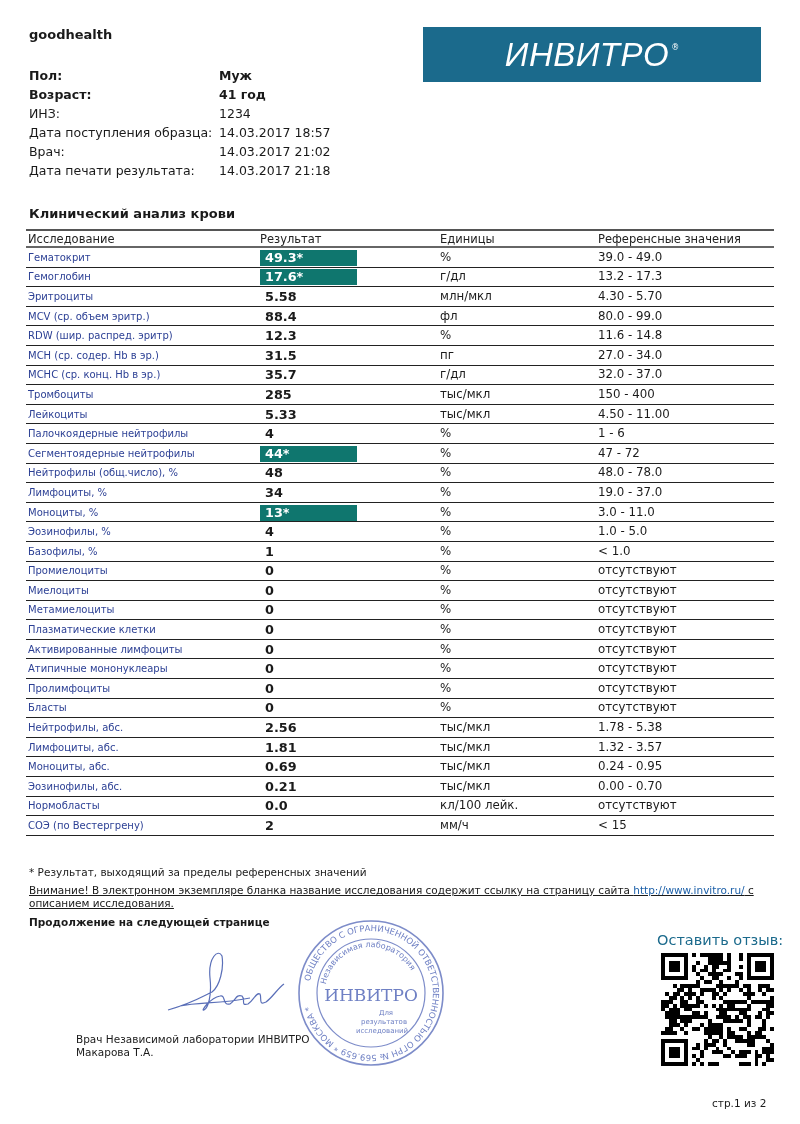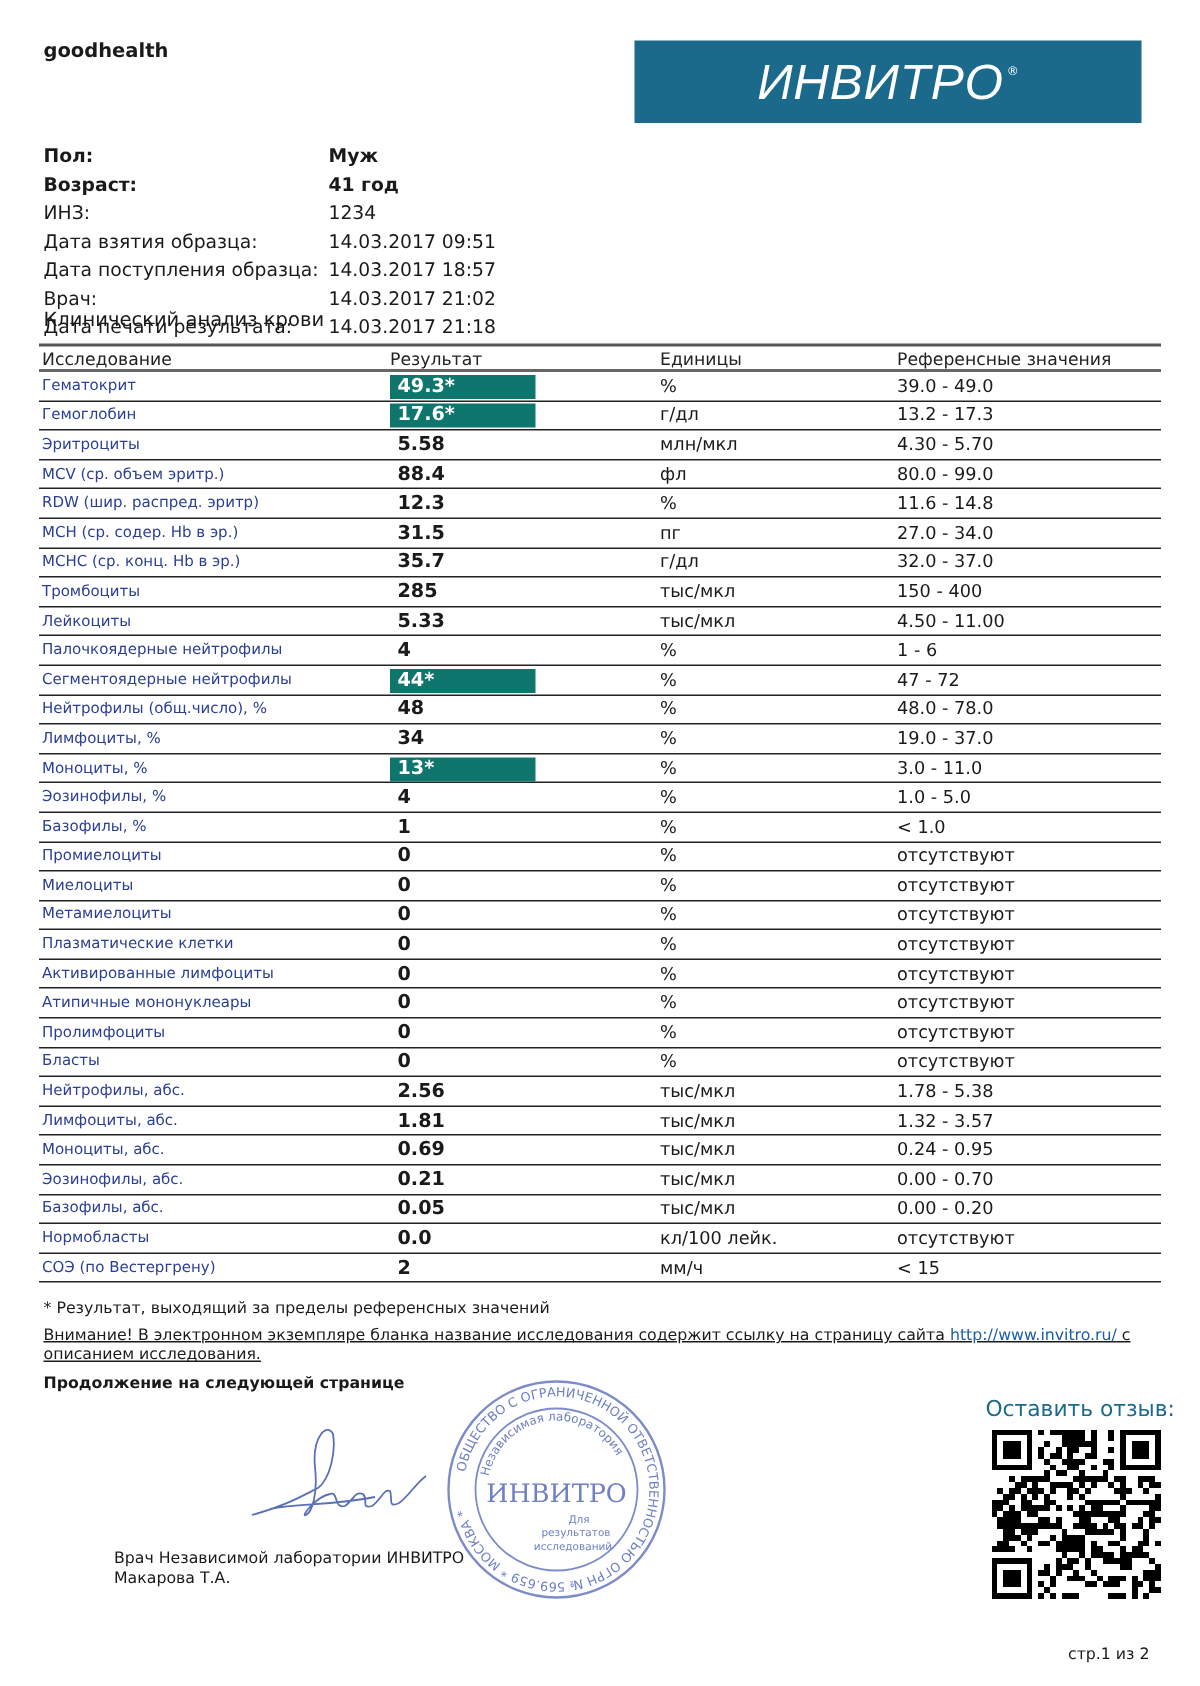--- a/index.html
+++ b/index.html
@@ -2,25 +2,25 @@
 <html><head>
 <meta charset="utf-8">
 <style>
   html, body { margin:0; padding:0; background:#ffffff; }
   body { width:800px; height:1124px; position:relative; overflow:hidden; font-family:"DejaVu Sans", sans-serif; color:#1a1a1a; }
   .abs { position:absolute; }
   .client { left:29px; top:27px; font-size:13px; font-weight:bold; }
   .logo { left:423px; top:27px; width:339px; width:338px; height:55px; background:#1b6a8c; display:flex; align-items:center; justify-content:center; color:#fff; }
   .logo-text { font-family:"Liberation Sans", sans-serif; font-style:italic; font-size:33px; letter-spacing:0.5px; font-weight:normal; }
   .logo-reg { font-size:8px; vertical-align:top; margin-left:2px; margin-top:-14px; }
-  .info { left:29px; top:66px;margin-top:28px; }
+  .info { left:29px; top:66px; }
   .info-row { display:flex; height:19px; font-size:12.5px; line-height:19px; }
   .info-row .k { width:190px; }
   .info-row.bold { font-weight:bold; }
-  .section-title { left:29px; top:206px; font-size:13px; font-weight:normal; }
+  .section-title { left:29px; top:206px; font-size:13px; font-weight:bold; }
   table.res { position:absolute; left:26px; top:229px; width:748px; border-collapse:collapse; font-size:12.5px; }
   table.res th { font-weight:normal; text-align:left; font-size:11.5px; height:15px; padding:0 0 0 2px; border-top:2px solid #555; border-bottom:2px solid #666; color:#222; }
   table.res td { height:18.6px; padding:0 0 0 2px; border-bottom:1.5px solid #222; line-height:17px; }
   td.name { color:#2b3f94; width:230px; font-size:10px; }
   td.val { width:178px; font-weight:bold; font-size:12.8px; padding-left:0; }
   td.unit { width:156px; font-size:11.8px; }
   td.ref { font-size:11.8px;margin-left:35px; }
   .flag { display:inline-block; width:92px; background:#0f766e; color:#fff; padding-left:5px; line-height:16px; height:16px; }
   .plain { padding-left:5px; }
   .foot1 { left:29px; top:866px; font-size:10.5px; }
@@ -51,24 +51,20 @@
     </div>
     <div class="info-row bold">
       <span class="k">Возраст:</span>
       <span>41 год</span>
     </div>
     <div class="info-row">
       <span class="k">ИНЗ:</span>
       <span>1234</span>
     </div>
     <div class="info-row">
-      <span class="k">Дата взятия образца:</span>
-      <span>14.03.2017 09:51</span>
-    </div>
-    <div class="info-row">
       <span class="k">Дата поступления образца:</span>
       <span>14.03.2017 18:57</span>
     </div>
     <div class="info-row">
       <span class="k">Врач:</span>
       <span>14.03.2017 21:02</span>
     </div>
     <div class="info-row">
       <span class="k">Дата печати результата:</span>
       <span>14.03.2017 21:18</span>
@@ -247,26 +243,20 @@
         <td class="name">Моноциты, абс.</td>
         <td class="val"><span class="plain">0.69</span></td>
         <td class="unit">тыс/мкл</td>
         <td class="ref">0.24 - 0.95</td>
       </tr>
       <tr>
         <td class="name">Эозинофилы, абс.</td>
         <td class="val"><span class="plain">0.21</span></td>
         <td class="unit">тыс/мкл</td>
         <td class="ref">0.00 - 0.70</td>
-      </tr>
-      <tr>
-        <td class="name">Базофилы, абс.</td>
-        <td class="val"><span class="plain">0.05</span></td>
-        <td class="unit">тыс/мкл</td>
-        <td class="ref">0.00 - 0.20</td>
       </tr>
       <tr>
         <td class="name">Нормобласты</td>
         <td class="val"><span class="plain">0.0</span></td>
         <td class="unit">кл/100 лейк.</td>
         <td class="ref">отсутствуют</td>
       </tr>
       <tr>
         <td class="name">СОЭ (по Вестергрену)</td>
         <td class="val"><span class="plain">2</span></td>

